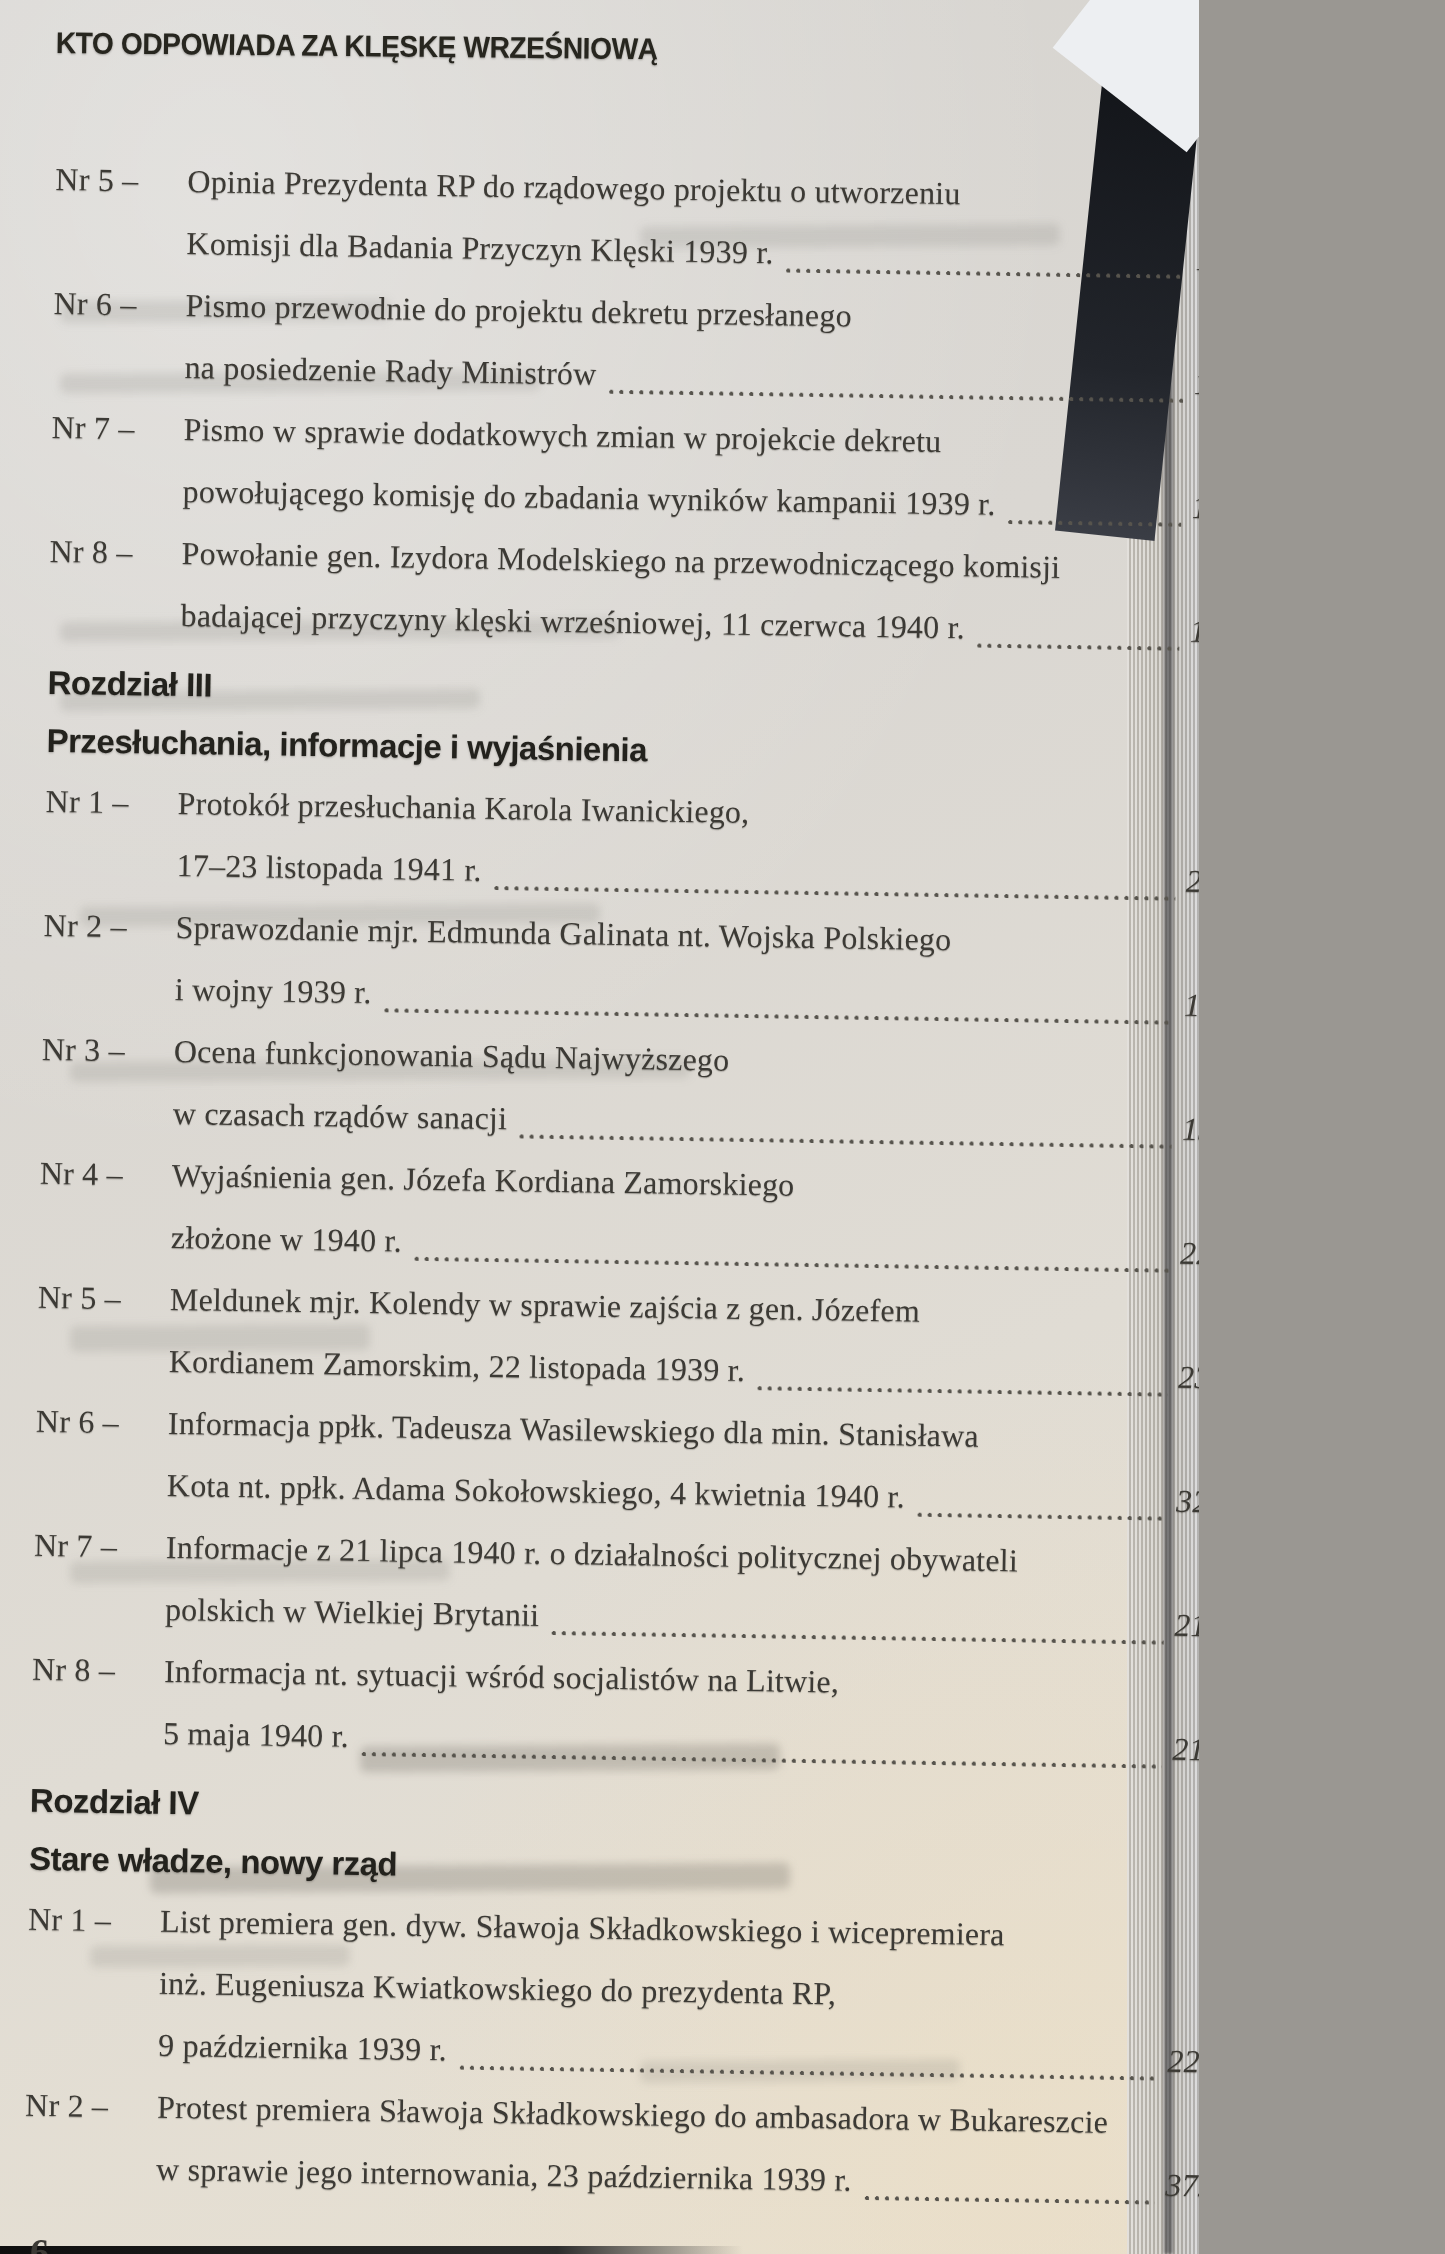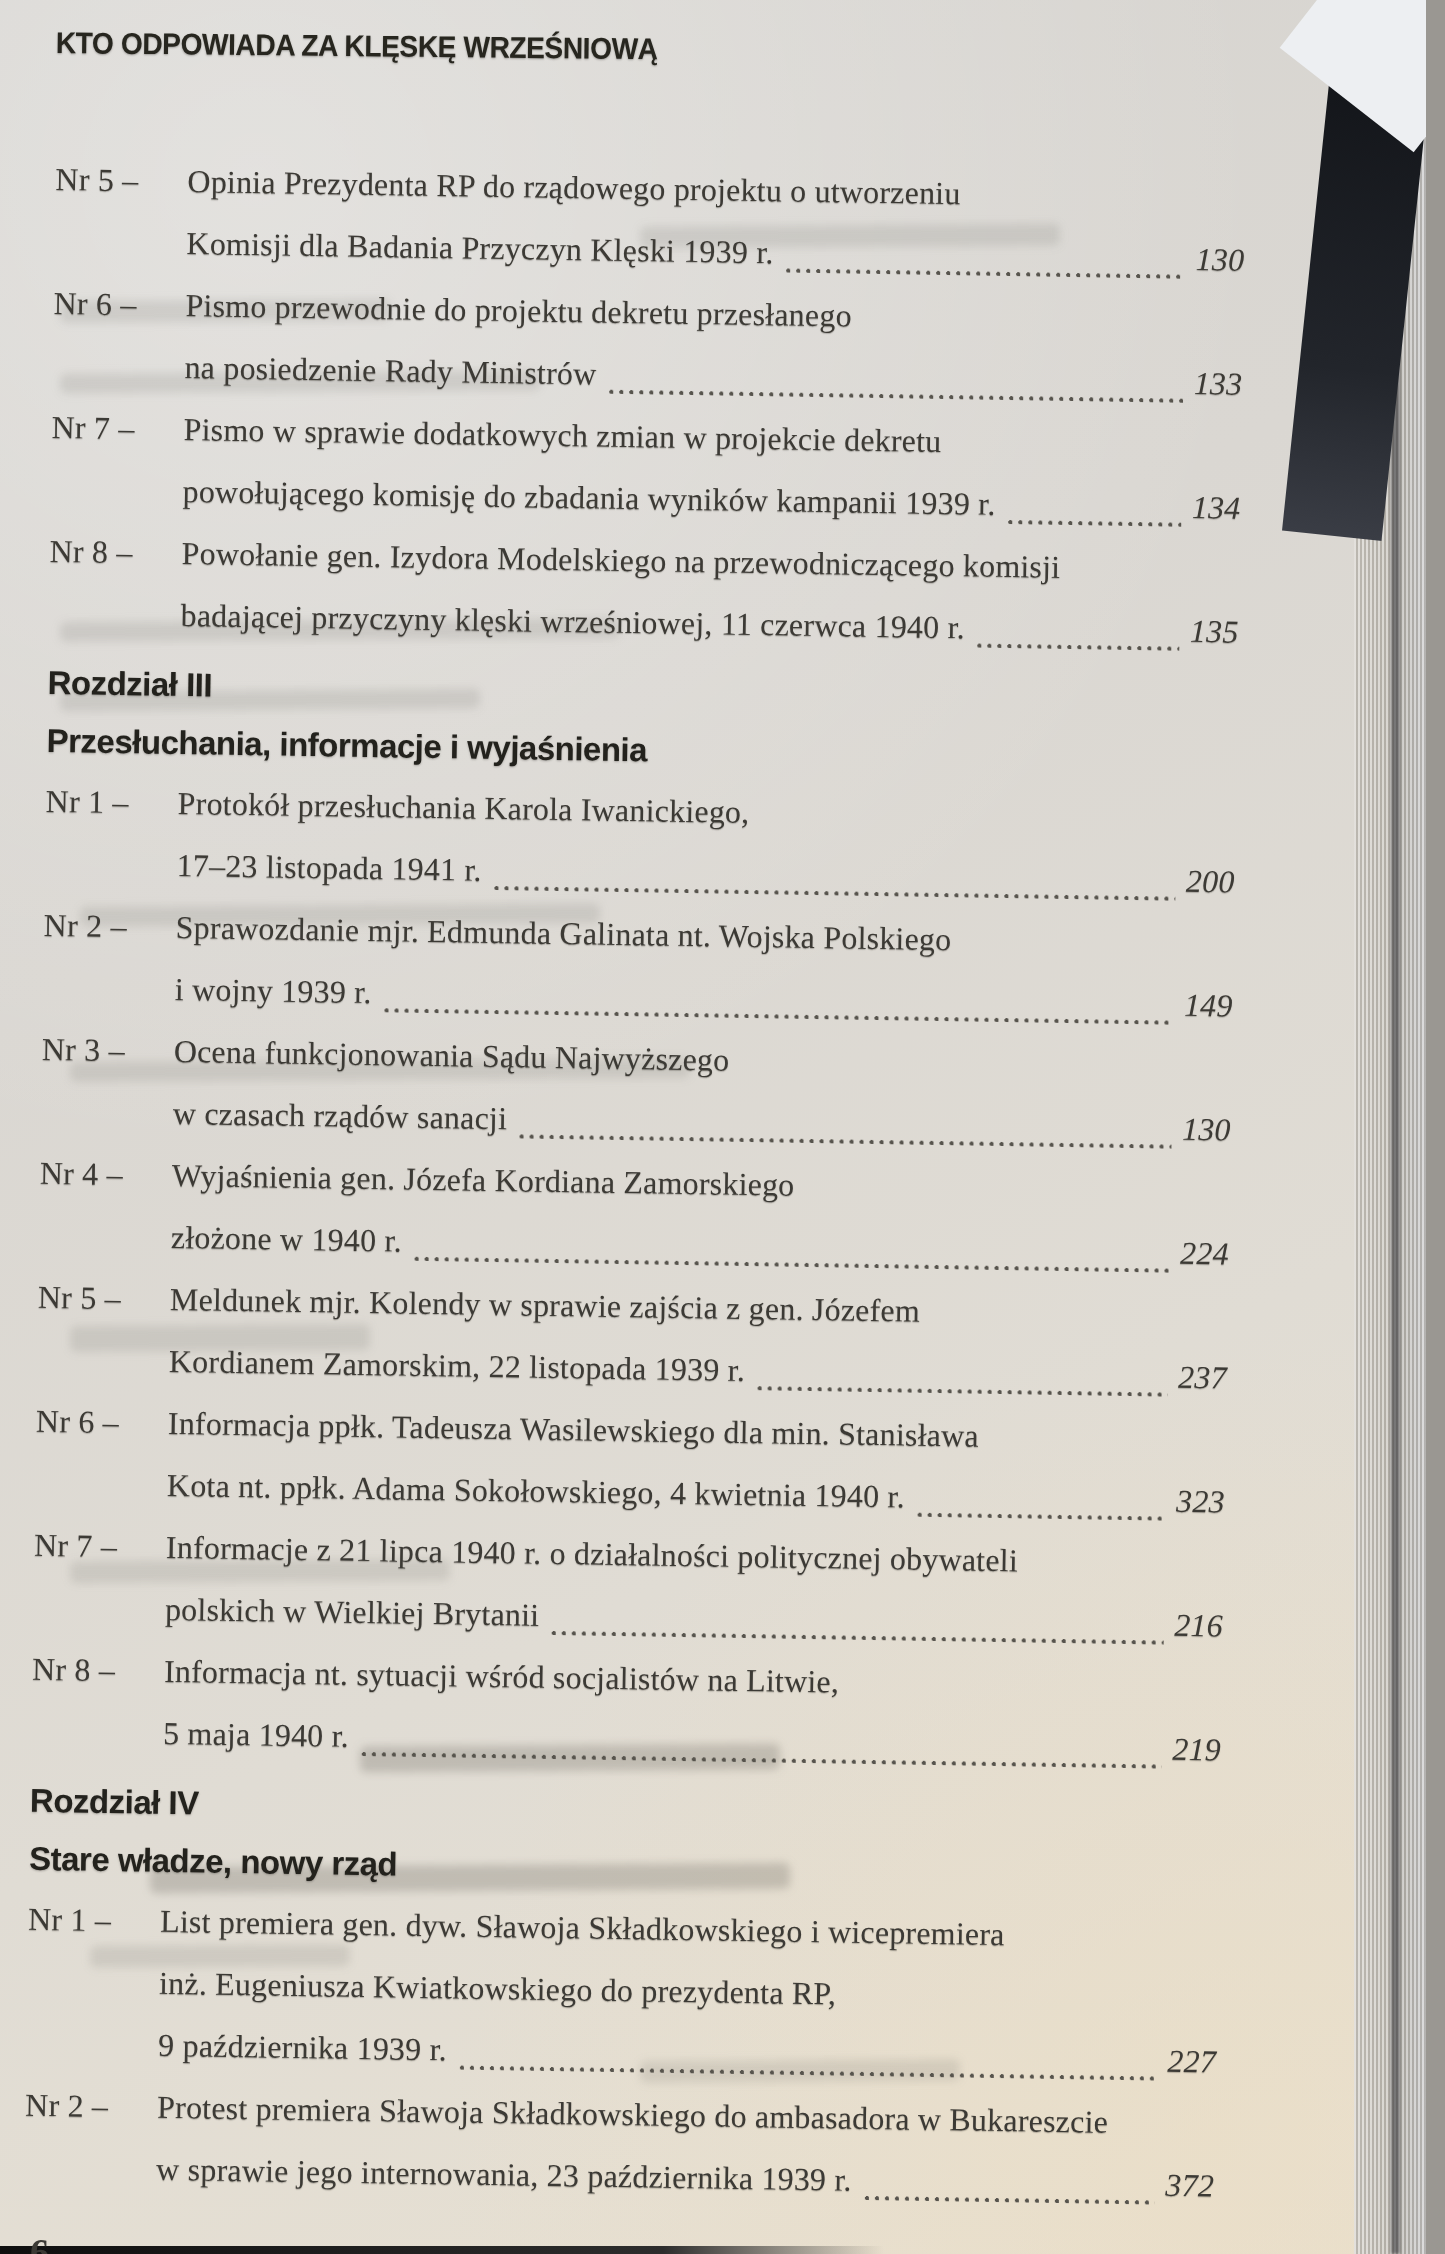--- a/index.html
+++ b/index.html
@@ -1,17 +1,17 @@
 <!DOCTYPE html>
 <html><head>
 <meta charset="utf-8">
 <style>
   html,body{margin:0;padding:0;background:#9a9792;}
   .photo{
-    position:relative;width:1426px;height:2254px;overflow:hidden;
+    position:relative;width:1199px;height:2254px;overflow:hidden;
     font-family:"Liberation Serif","DejaVu Serif",serif;
   }
   .paper{
     position:absolute;inset:0;
     background:
       radial-gradient(130% 80% at 18% 8%, rgba(255,255,255,0.30), rgba(255,255,255,0) 55%),
       radial-gradient(90% 60% at 85% 95%, rgba(236,220,190,0.45), rgba(236,220,190,0) 60%),
       linear-gradient(155deg,#d6d4d0 0%,#dad7d2 35%,#e0dcd4 65%,#e9e1d1 100%);
   }
   

